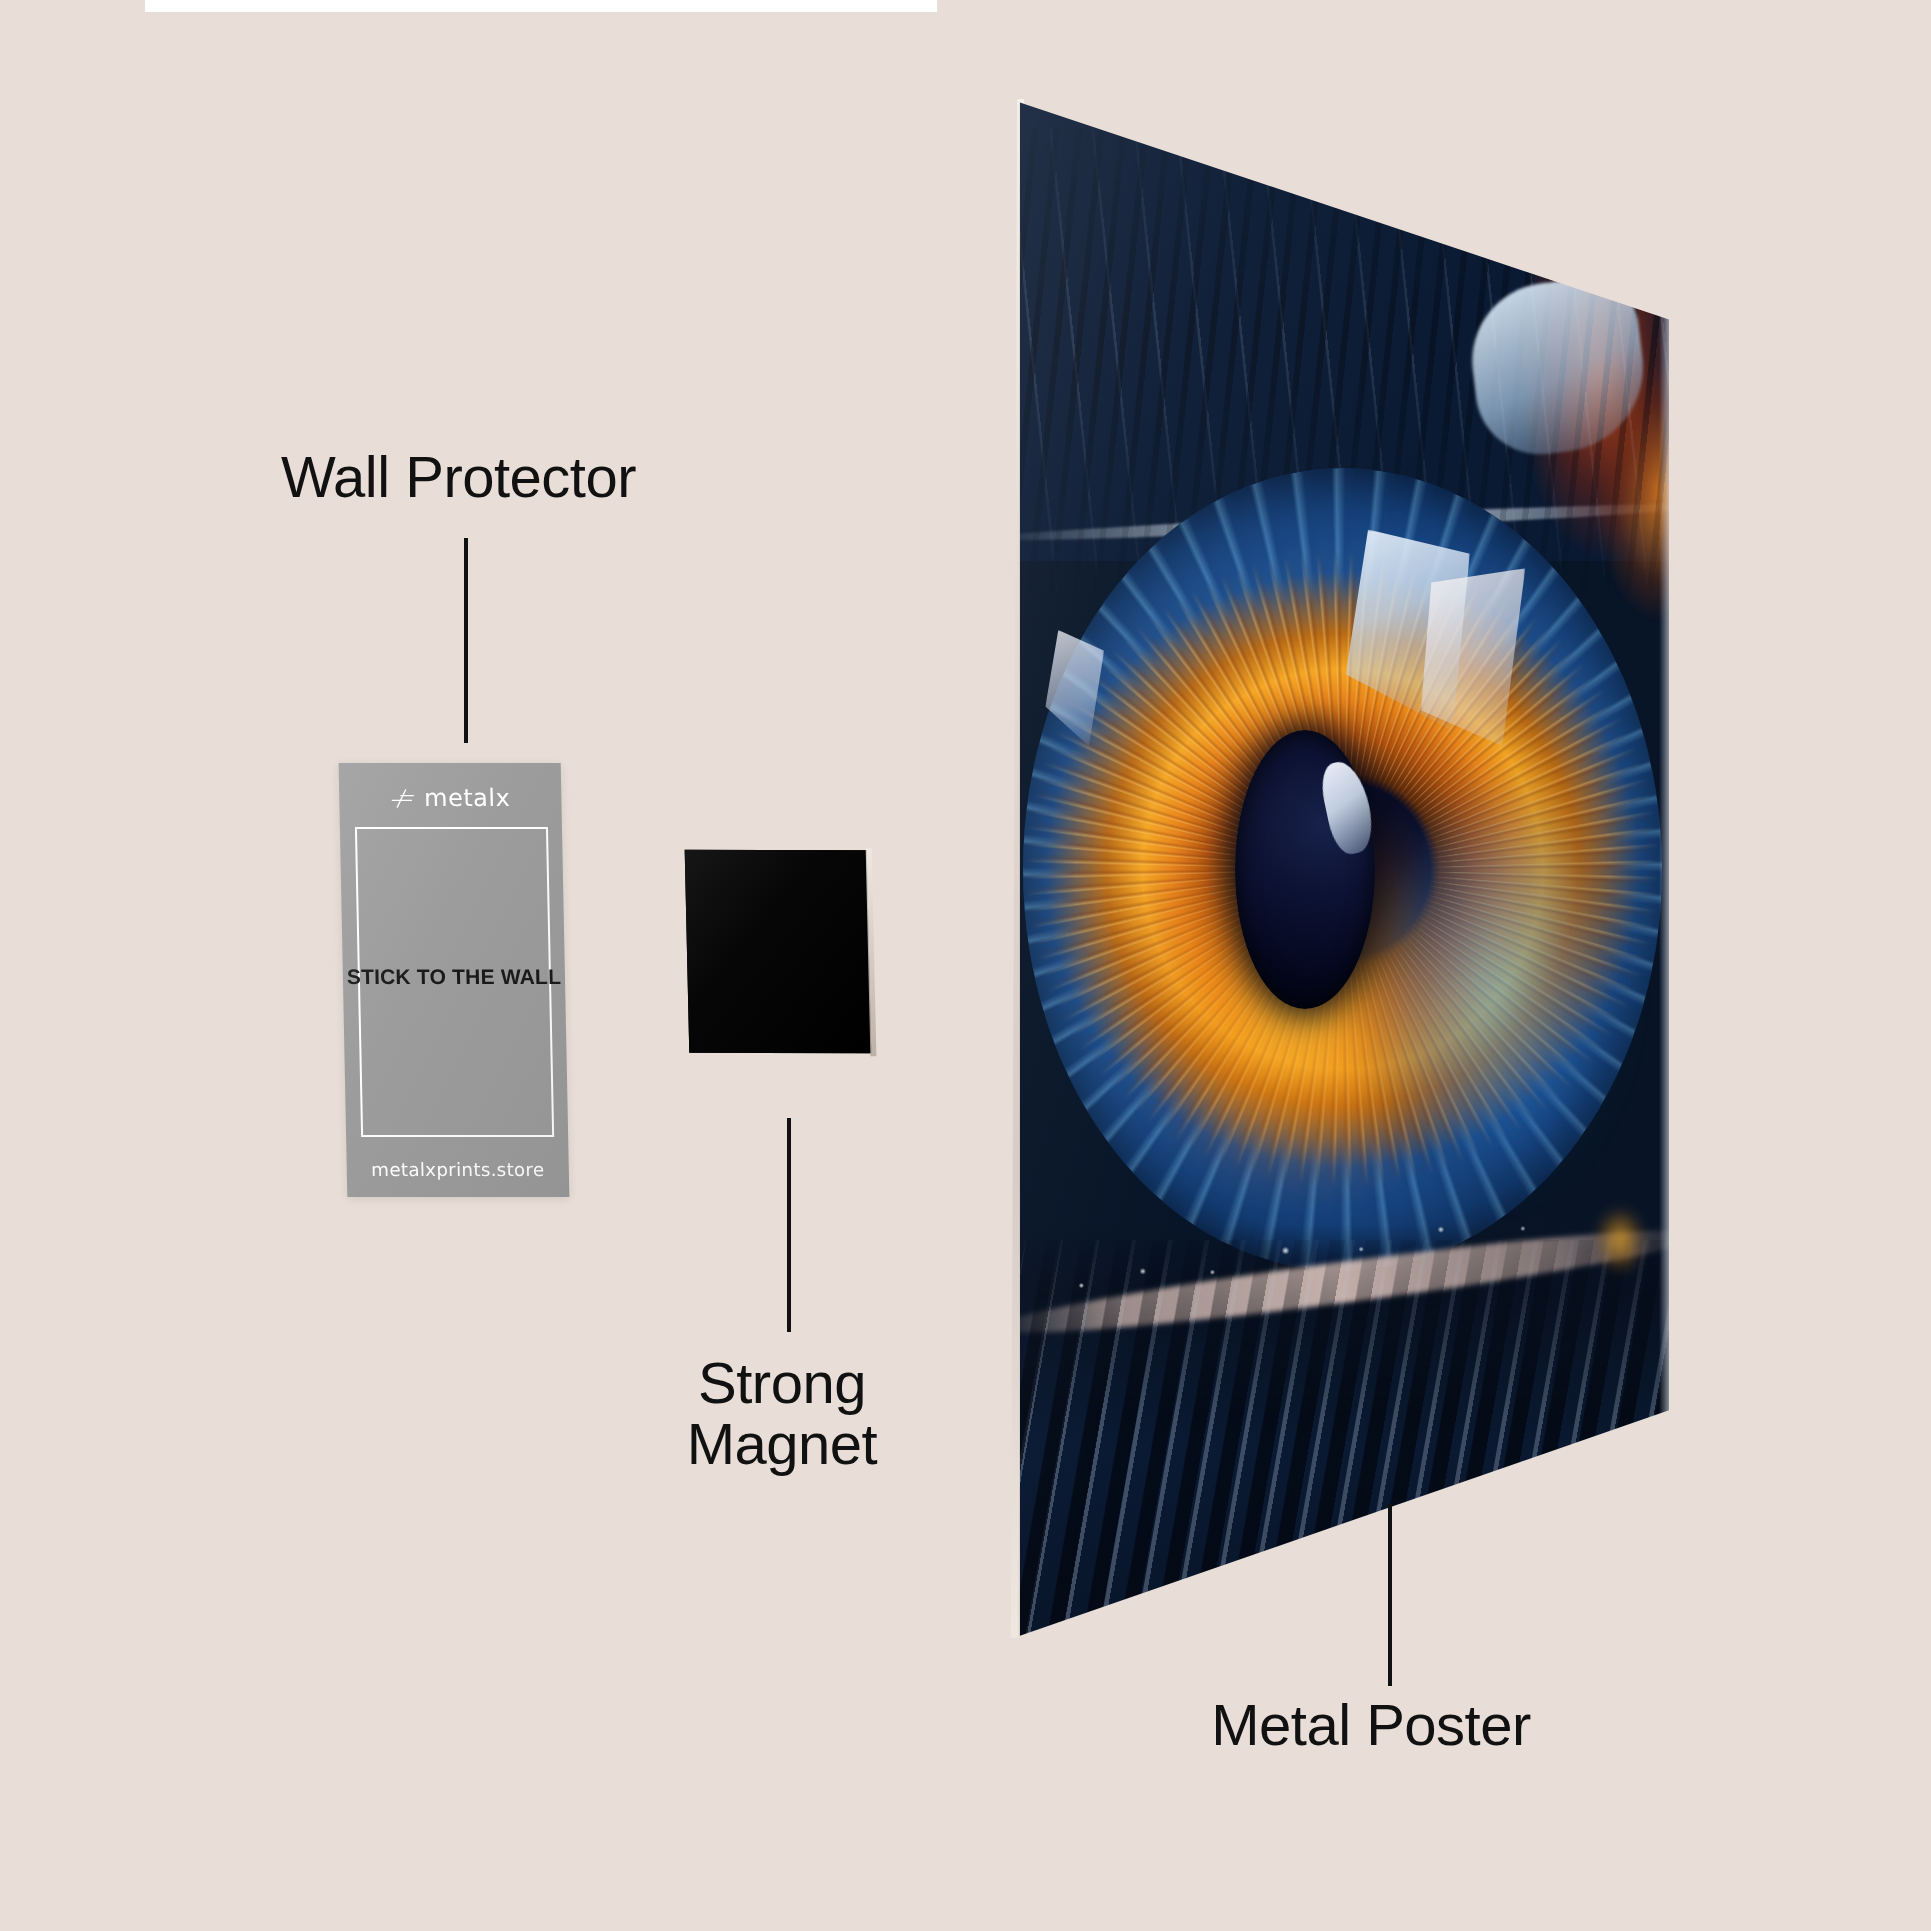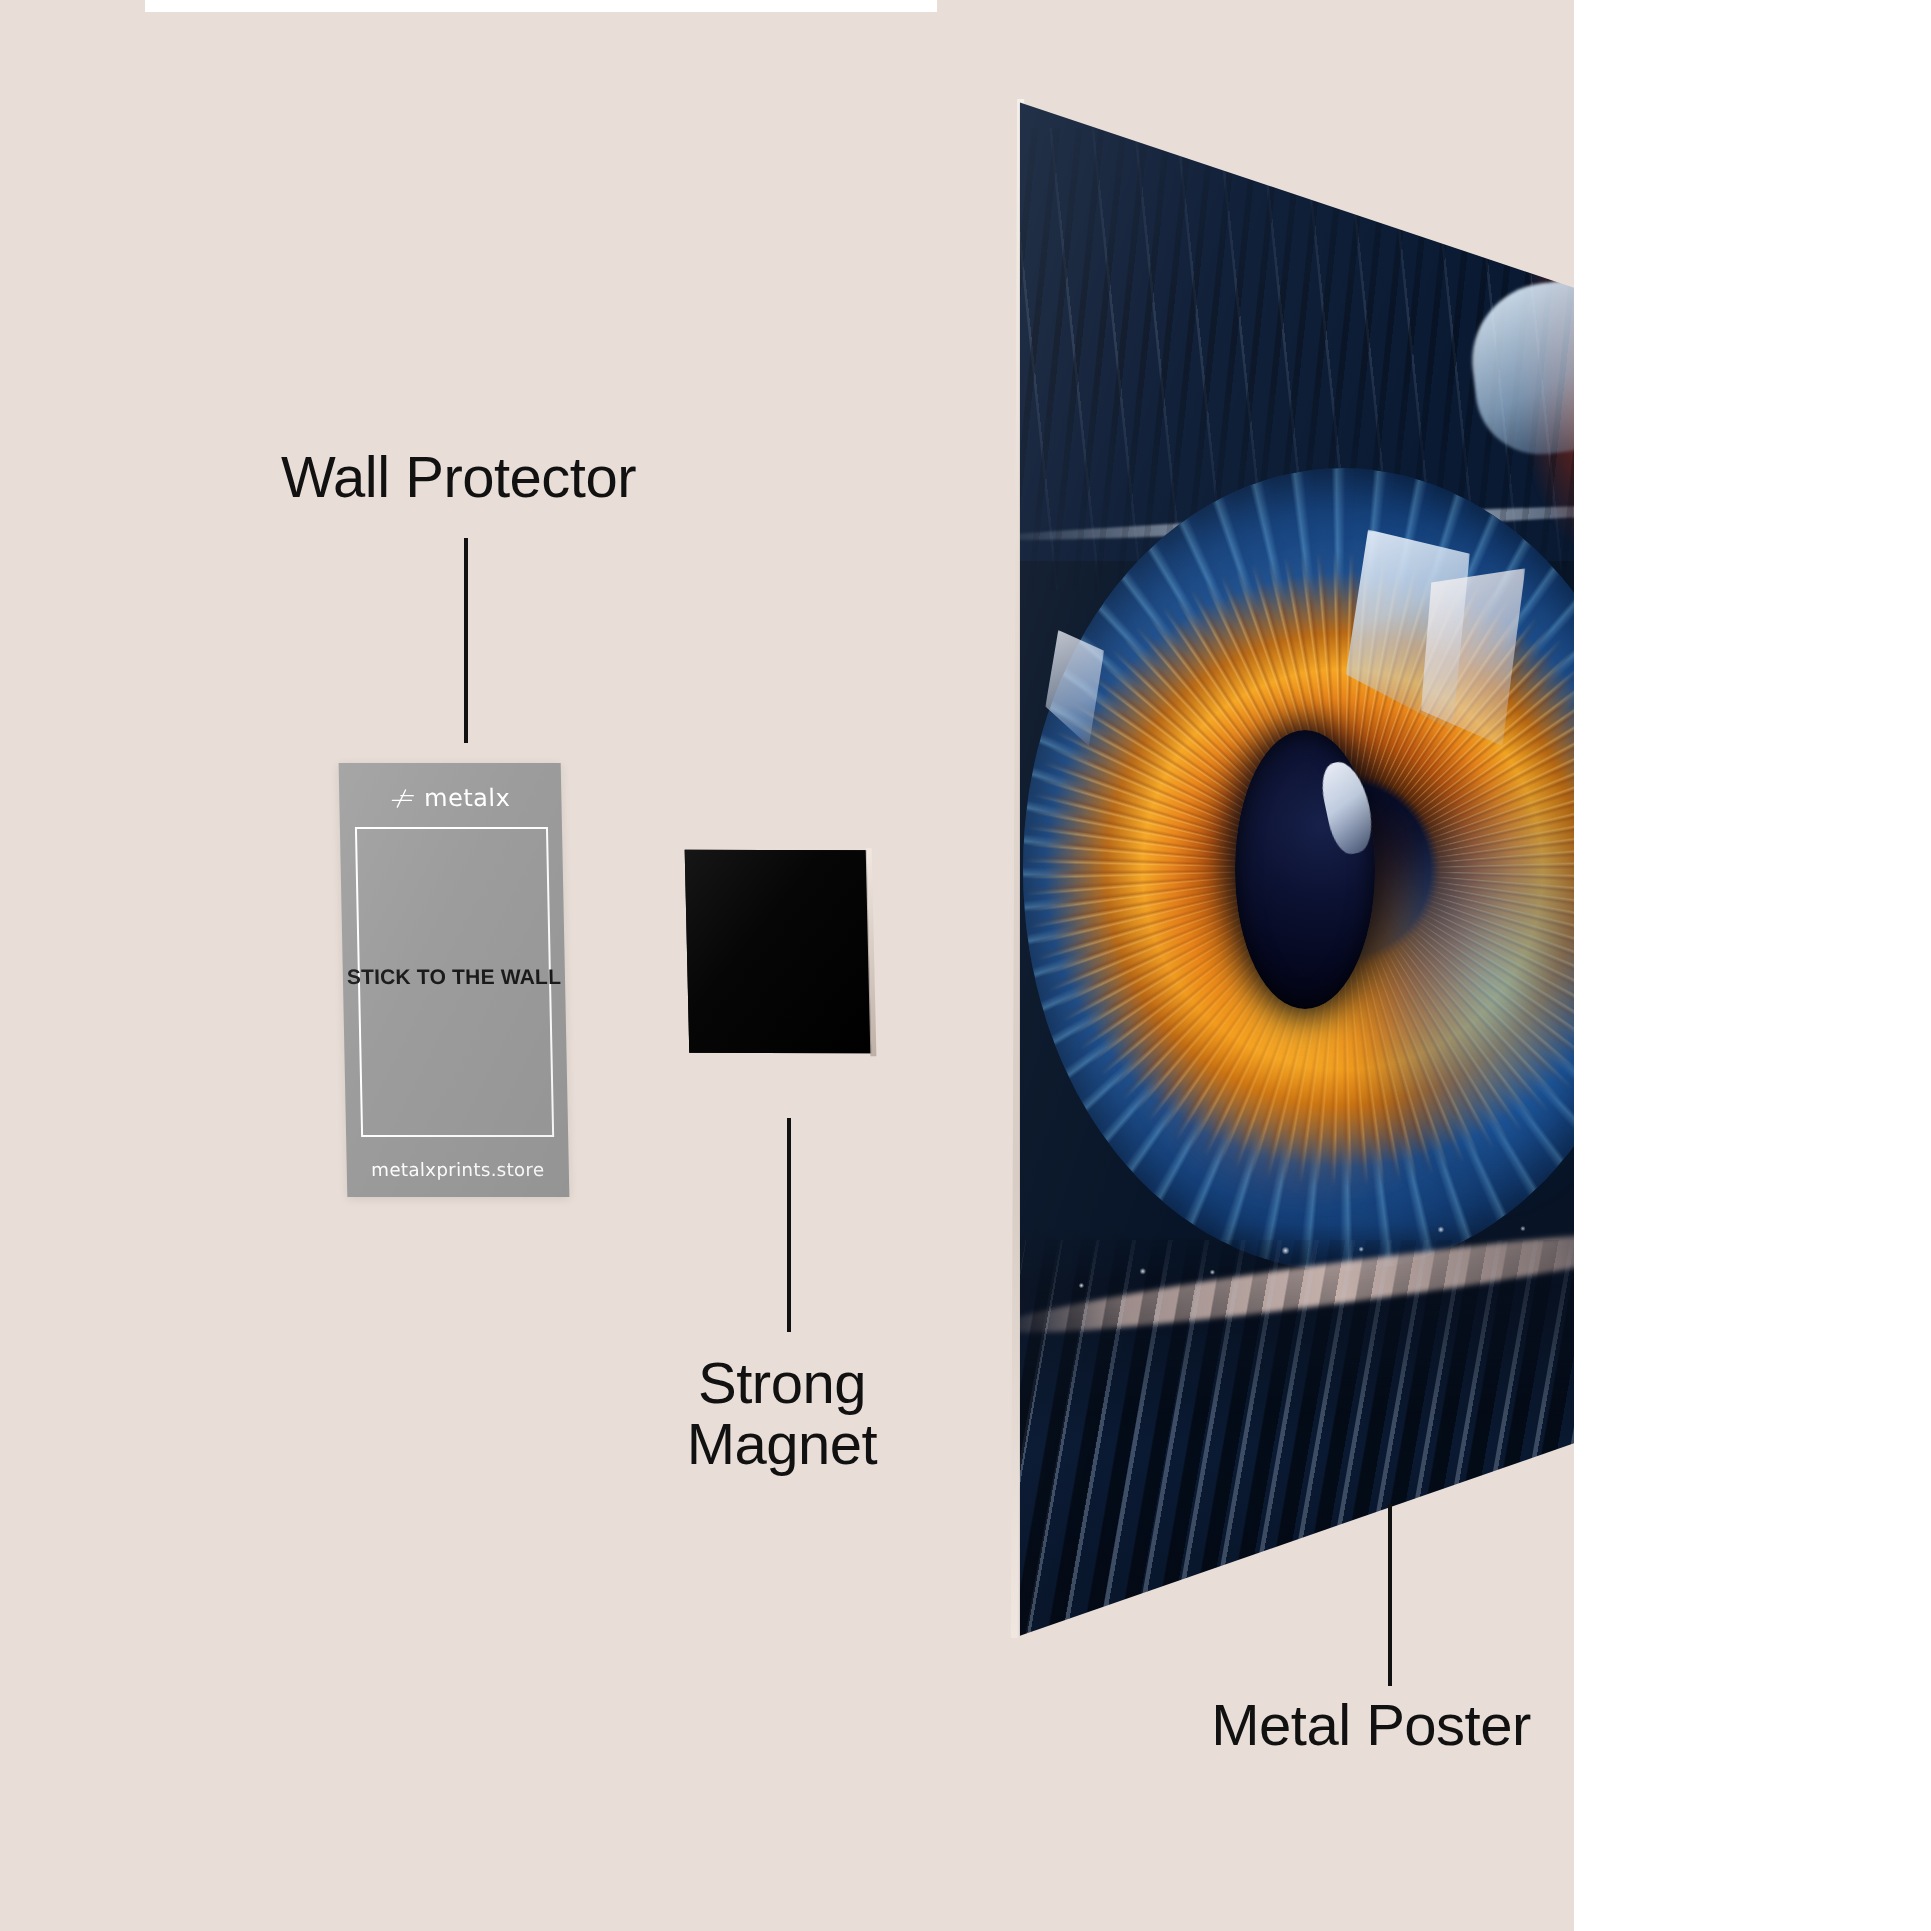--- a/index.html
+++ b/index.html
@@ -9,21 +9,21 @@
   }
   body {
     width: 1931px;
     height: 1931px;
     overflow: hidden;
     font-family: "Liberation Sans", sans-serif;
   }
 
   #stage {
     position: relative;
-    width: 1574px;
+    width: 1931px;
     height: 1931px;
     background: #e8ded7;
     overflow: hidden;
   }
 
   
   .top-strip {
     position: absolute;
     left: 145px;
     top: 0;

